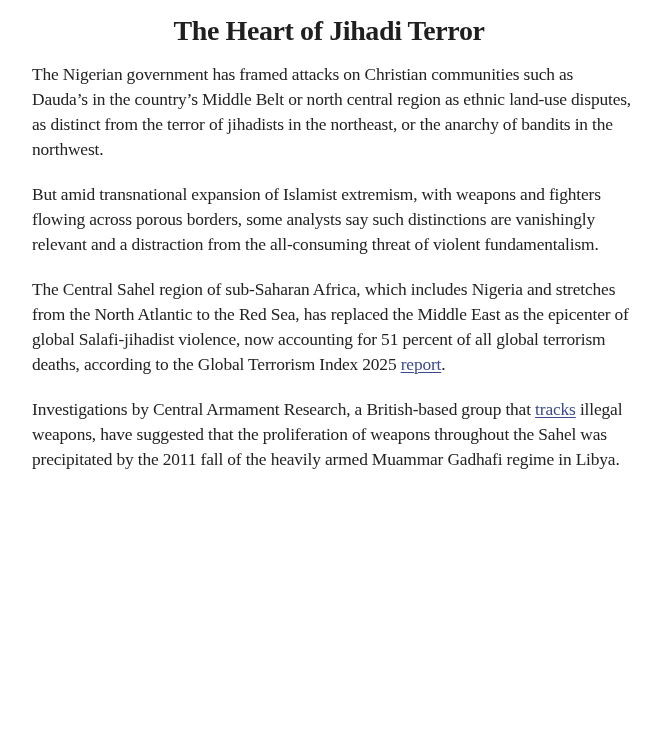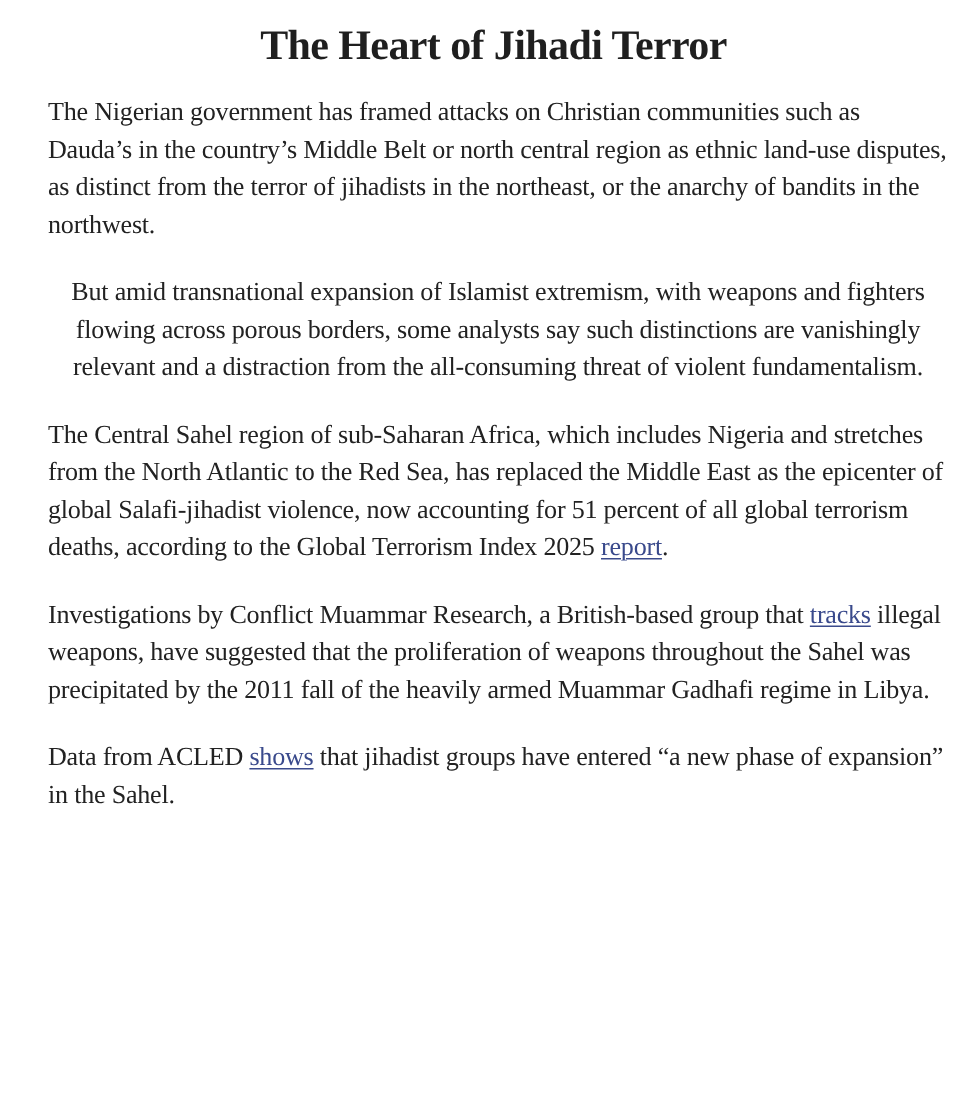--- a/index.html
+++ b/index.html
@@ -30,21 +30,20 @@
     p.para {
       margin: 0 0 20px 0;
       font-size: 17.4px;
       line-height: 25px;
       letter-spacing: -0.15px;
       color: #222222;
       width: 600px;
       font-family: Liberation Serif, serif;
     }
     p.para.gap-large {
-      text-align: center;
     }
     a.inline-link {
       color: #3a4a8c;
       text-decoration: underline;
       text-underline-offset: 2px;
       text-decoration-thickness: 1px;
     }
   </style>
 </head>
 <body>
@@ -58,20 +57,17 @@
 
   <p class="para gap-large">
     <span>But amid transnational expansion of Islamist extremism, with weapons and fighters flowing across porous borders, some analysts say such distinctions are vanishingly relevant and a distraction from the all-consuming threat of violent fundamentalism.</span>
   </p>
 
   <p class="para">
     <span>The Central Sahel region of sub-Saharan Africa, which includes Nigeria and stretches from the North Atlantic to the Red Sea, has replaced the Middle East as the epicenter of global Salafi-jihadist violence, now accounting for 51 percent of all global terrorism deaths, according to the Global Terrorism Index 2025 </span><a class="inline-link" href="#">report</a><span>.</span>
   </p>
 
   <p class="para">
-    <span>Investigations by Conflict Muammar Research, a British-based group that </span><a class="inline-link" href="#">tracks</a><span> illegal weapons, have suggested that the proliferation of weapons throughout the Sahel was precipitated by the 2011 fall of the heavily armed Muammar Gadhafi regime in Libya.</span>
+    <span>Investigations by Central Armament Research, a British-based group that </span><a class="inline-link" href="#">tracks</a><span> illegal weapons, have suggested that the proliferation of weapons throughout the Sahel was precipitated by the 2011 fall of the heavily armed Muammar Gadhafi regime in Libya.</span>
   </p>
 
-  <p class="para">
-    <span>Data from ACLED </span><a class="inline-link" href="#">shows</a><span> that jihadist groups have entered “a new phase of expansion” in the Sahel.</span>
-  </p>
 
 </div>
 
 </body></html>

